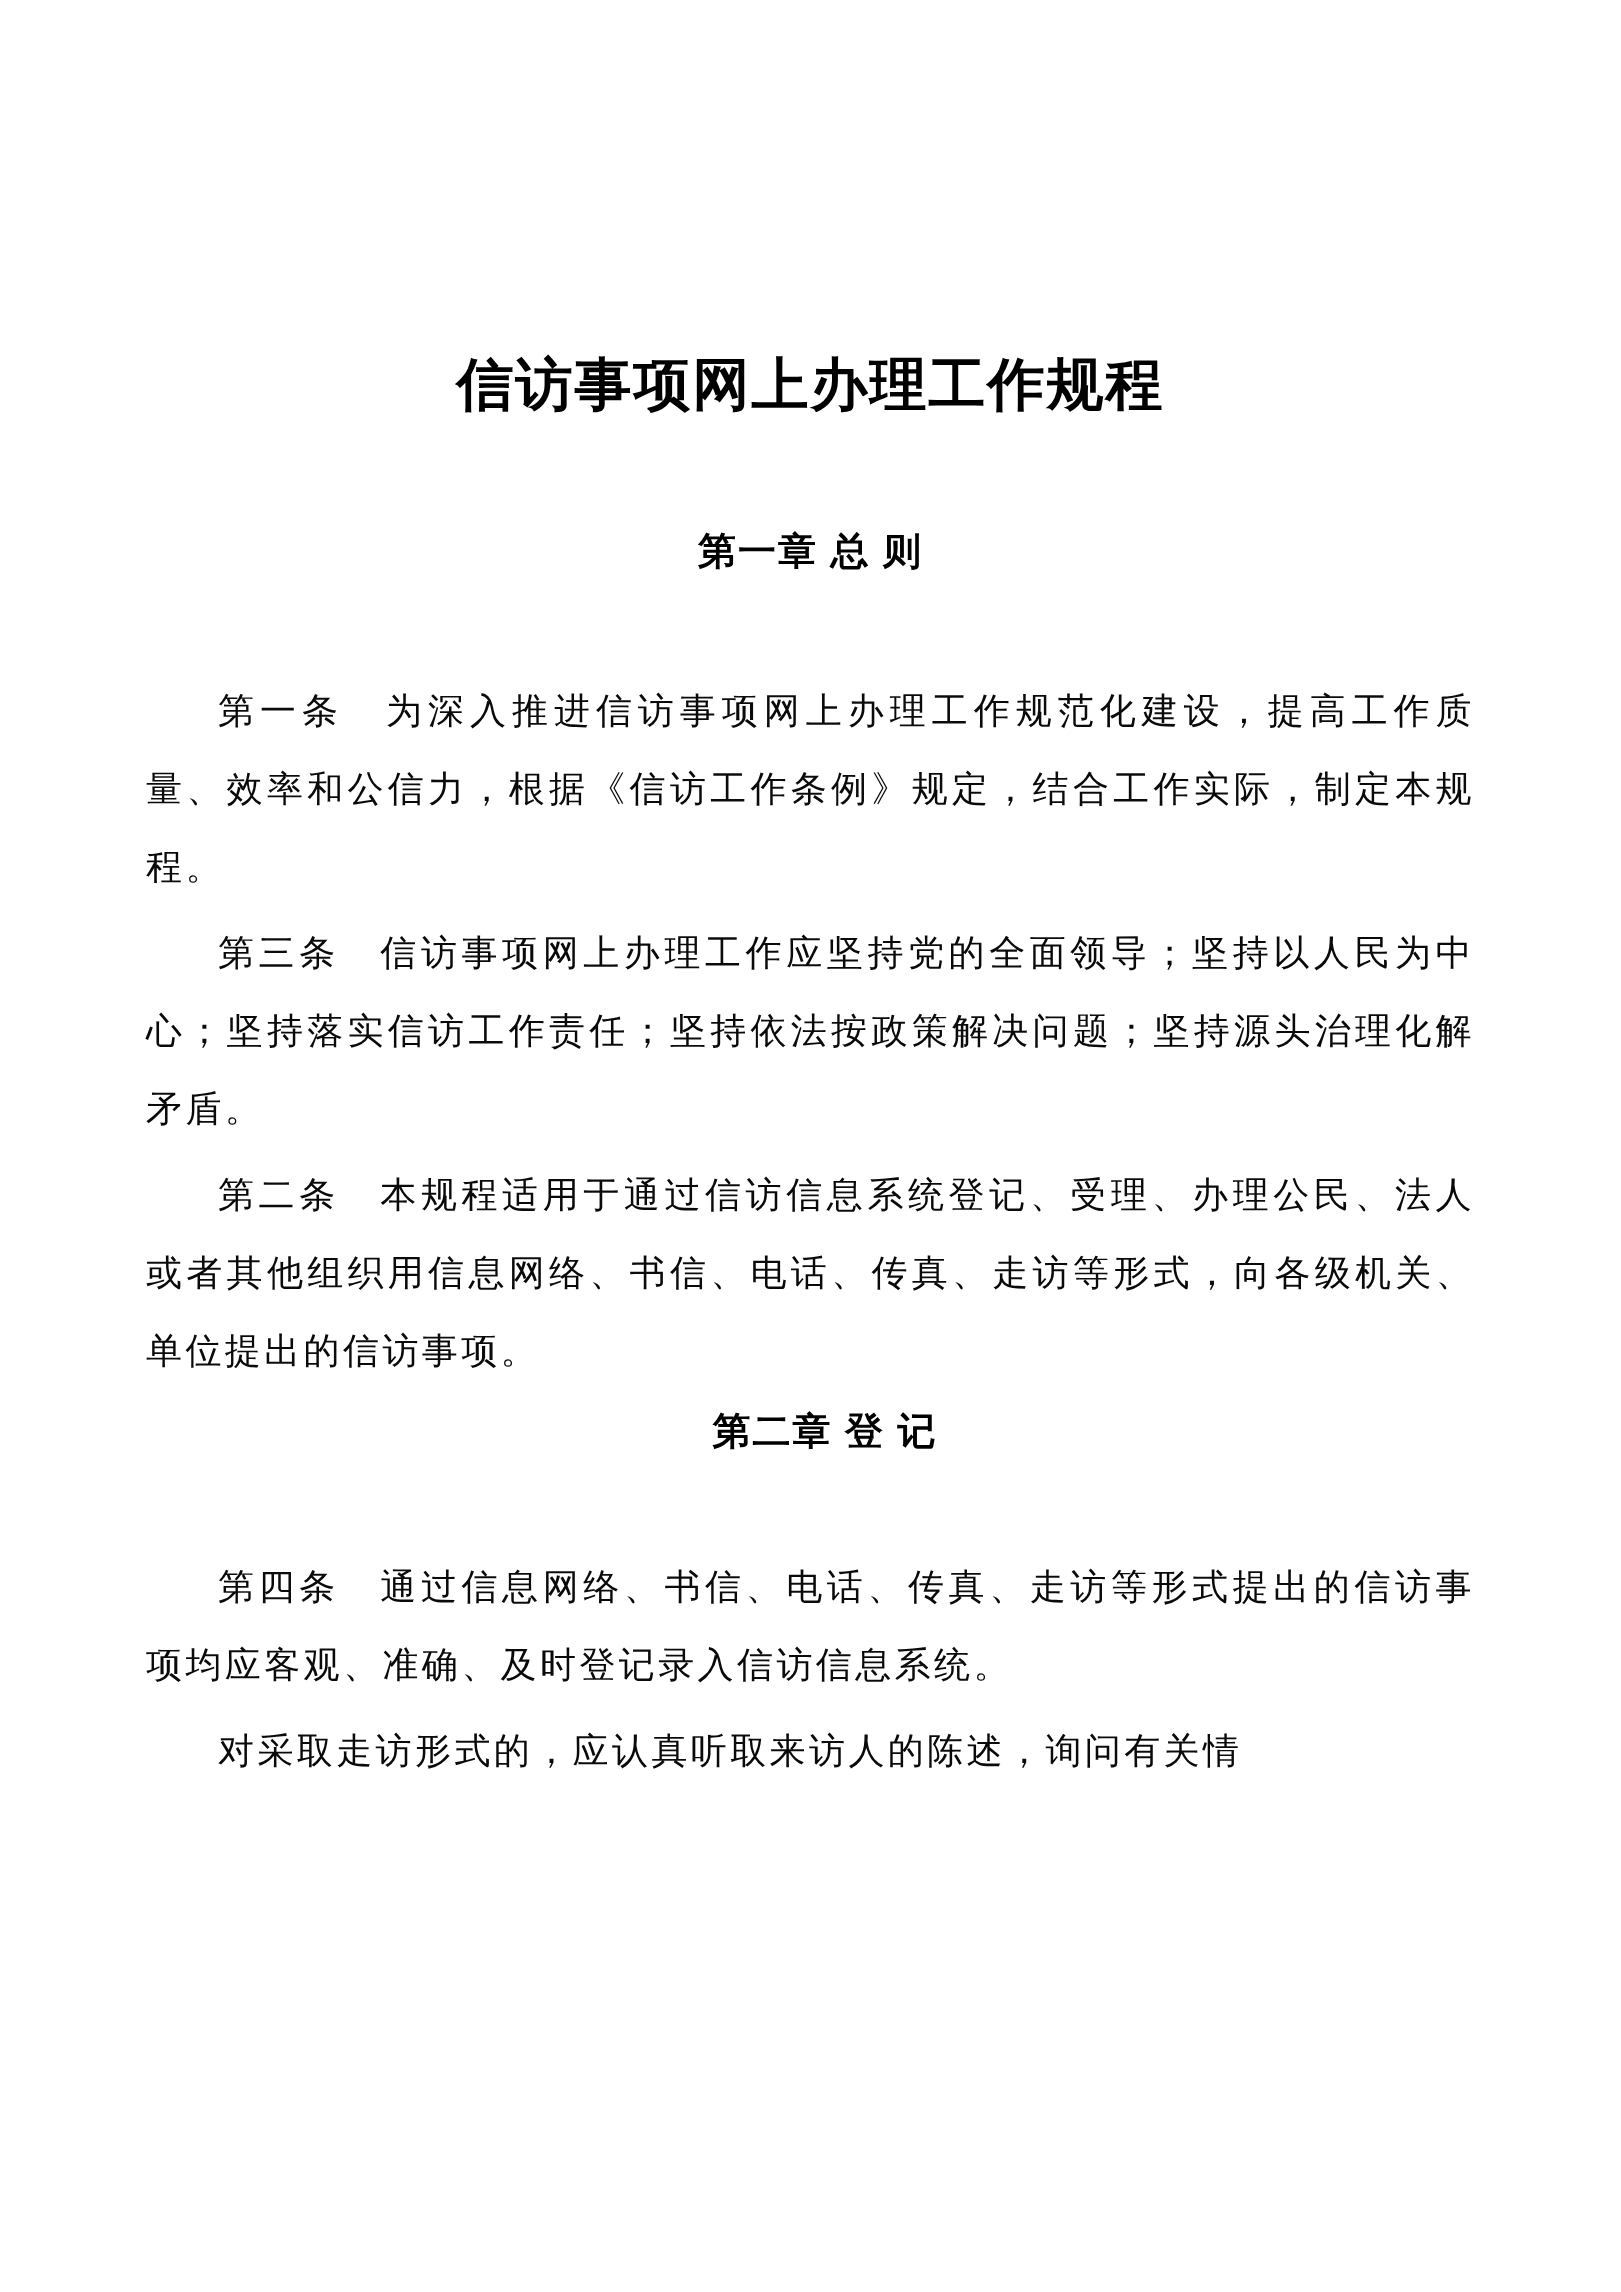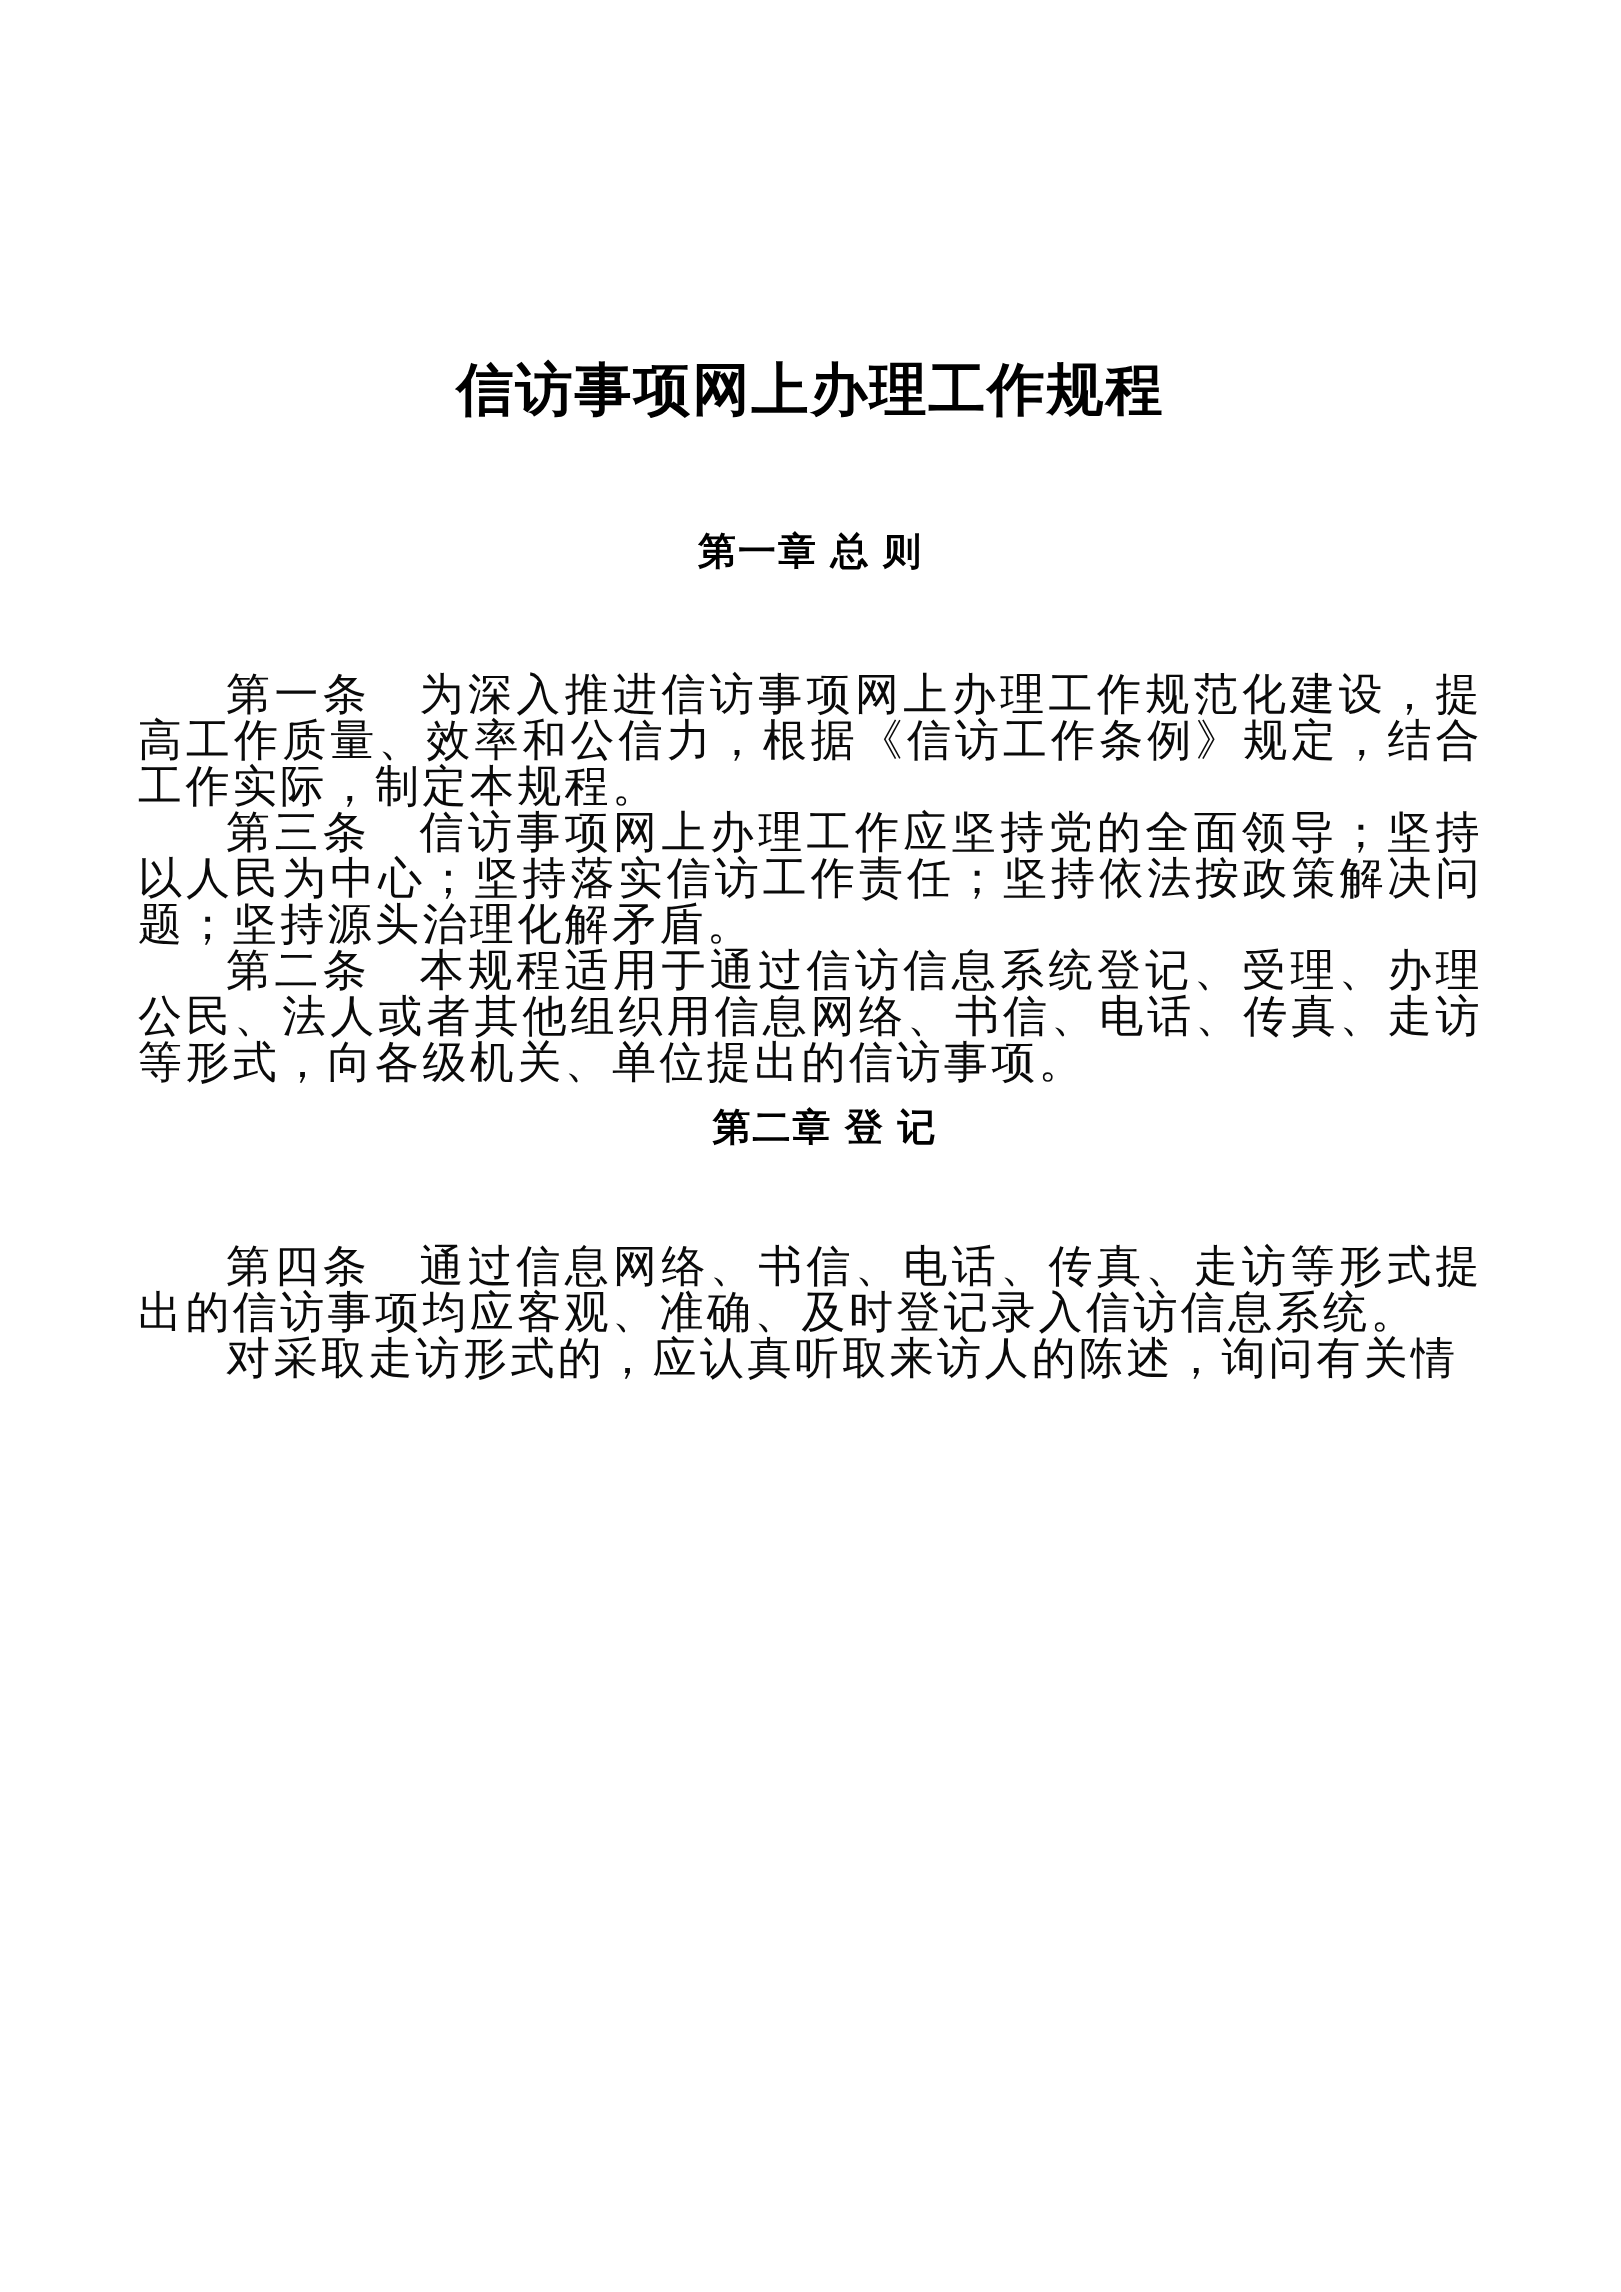--- a/index.html
+++ b/index.html
@@ -18,21 +18,21 @@
     box-sizing: border-box;
     padding-top: 359px;
   }
   .content-col {
     width: 1345px;
     margin: 0 auto;
   }
   .doc-title {
     margin: 0;
     text-align: center;
-    font-family: Liberation Sans, sans-serif;
+    font-family: Liberation Mono, monospace;
     font-weight: bold;
     font-size: 57px;
     line-height: 61px;
     letter-spacing: 2px;
     color: #000000;
   }
   .chapter-heading {
     margin: 0;
     text-align: center;
     font-family: "Liberation Sans", "DejaVu Sans", sans-serif;
@@ -40,24 +40,24 @@
     font-size: 38px;
     line-height: 47px;
     letter-spacing: 2px;
     color: #000000;
   }
   .chapter-1-heading { margin-top: 108px; }
   .chapter-2-heading { margin-top: 17.6px; padding-left: 29px; }
   .body-block-1 { margin-top: 97px; }
   .body-block-2 { margin-top: 93px; }
   .body-para {
-    margin: 0;
+    margin: 8px;
     font-family: "Liberation Serif", "DejaVu Serif", serif;
-    font-size: 44px;
-    line-height: 46px;
+    font-size: 36px;
+    line-height: 78px;
     letter-spacing: 3.4px;
     text-align: justify;
     text-justify: inter-character;
     text-indent: 2em;
     color: #0a0a0a;
     word-break: break-all;
   }
 </style>
 </head>
 <body>

